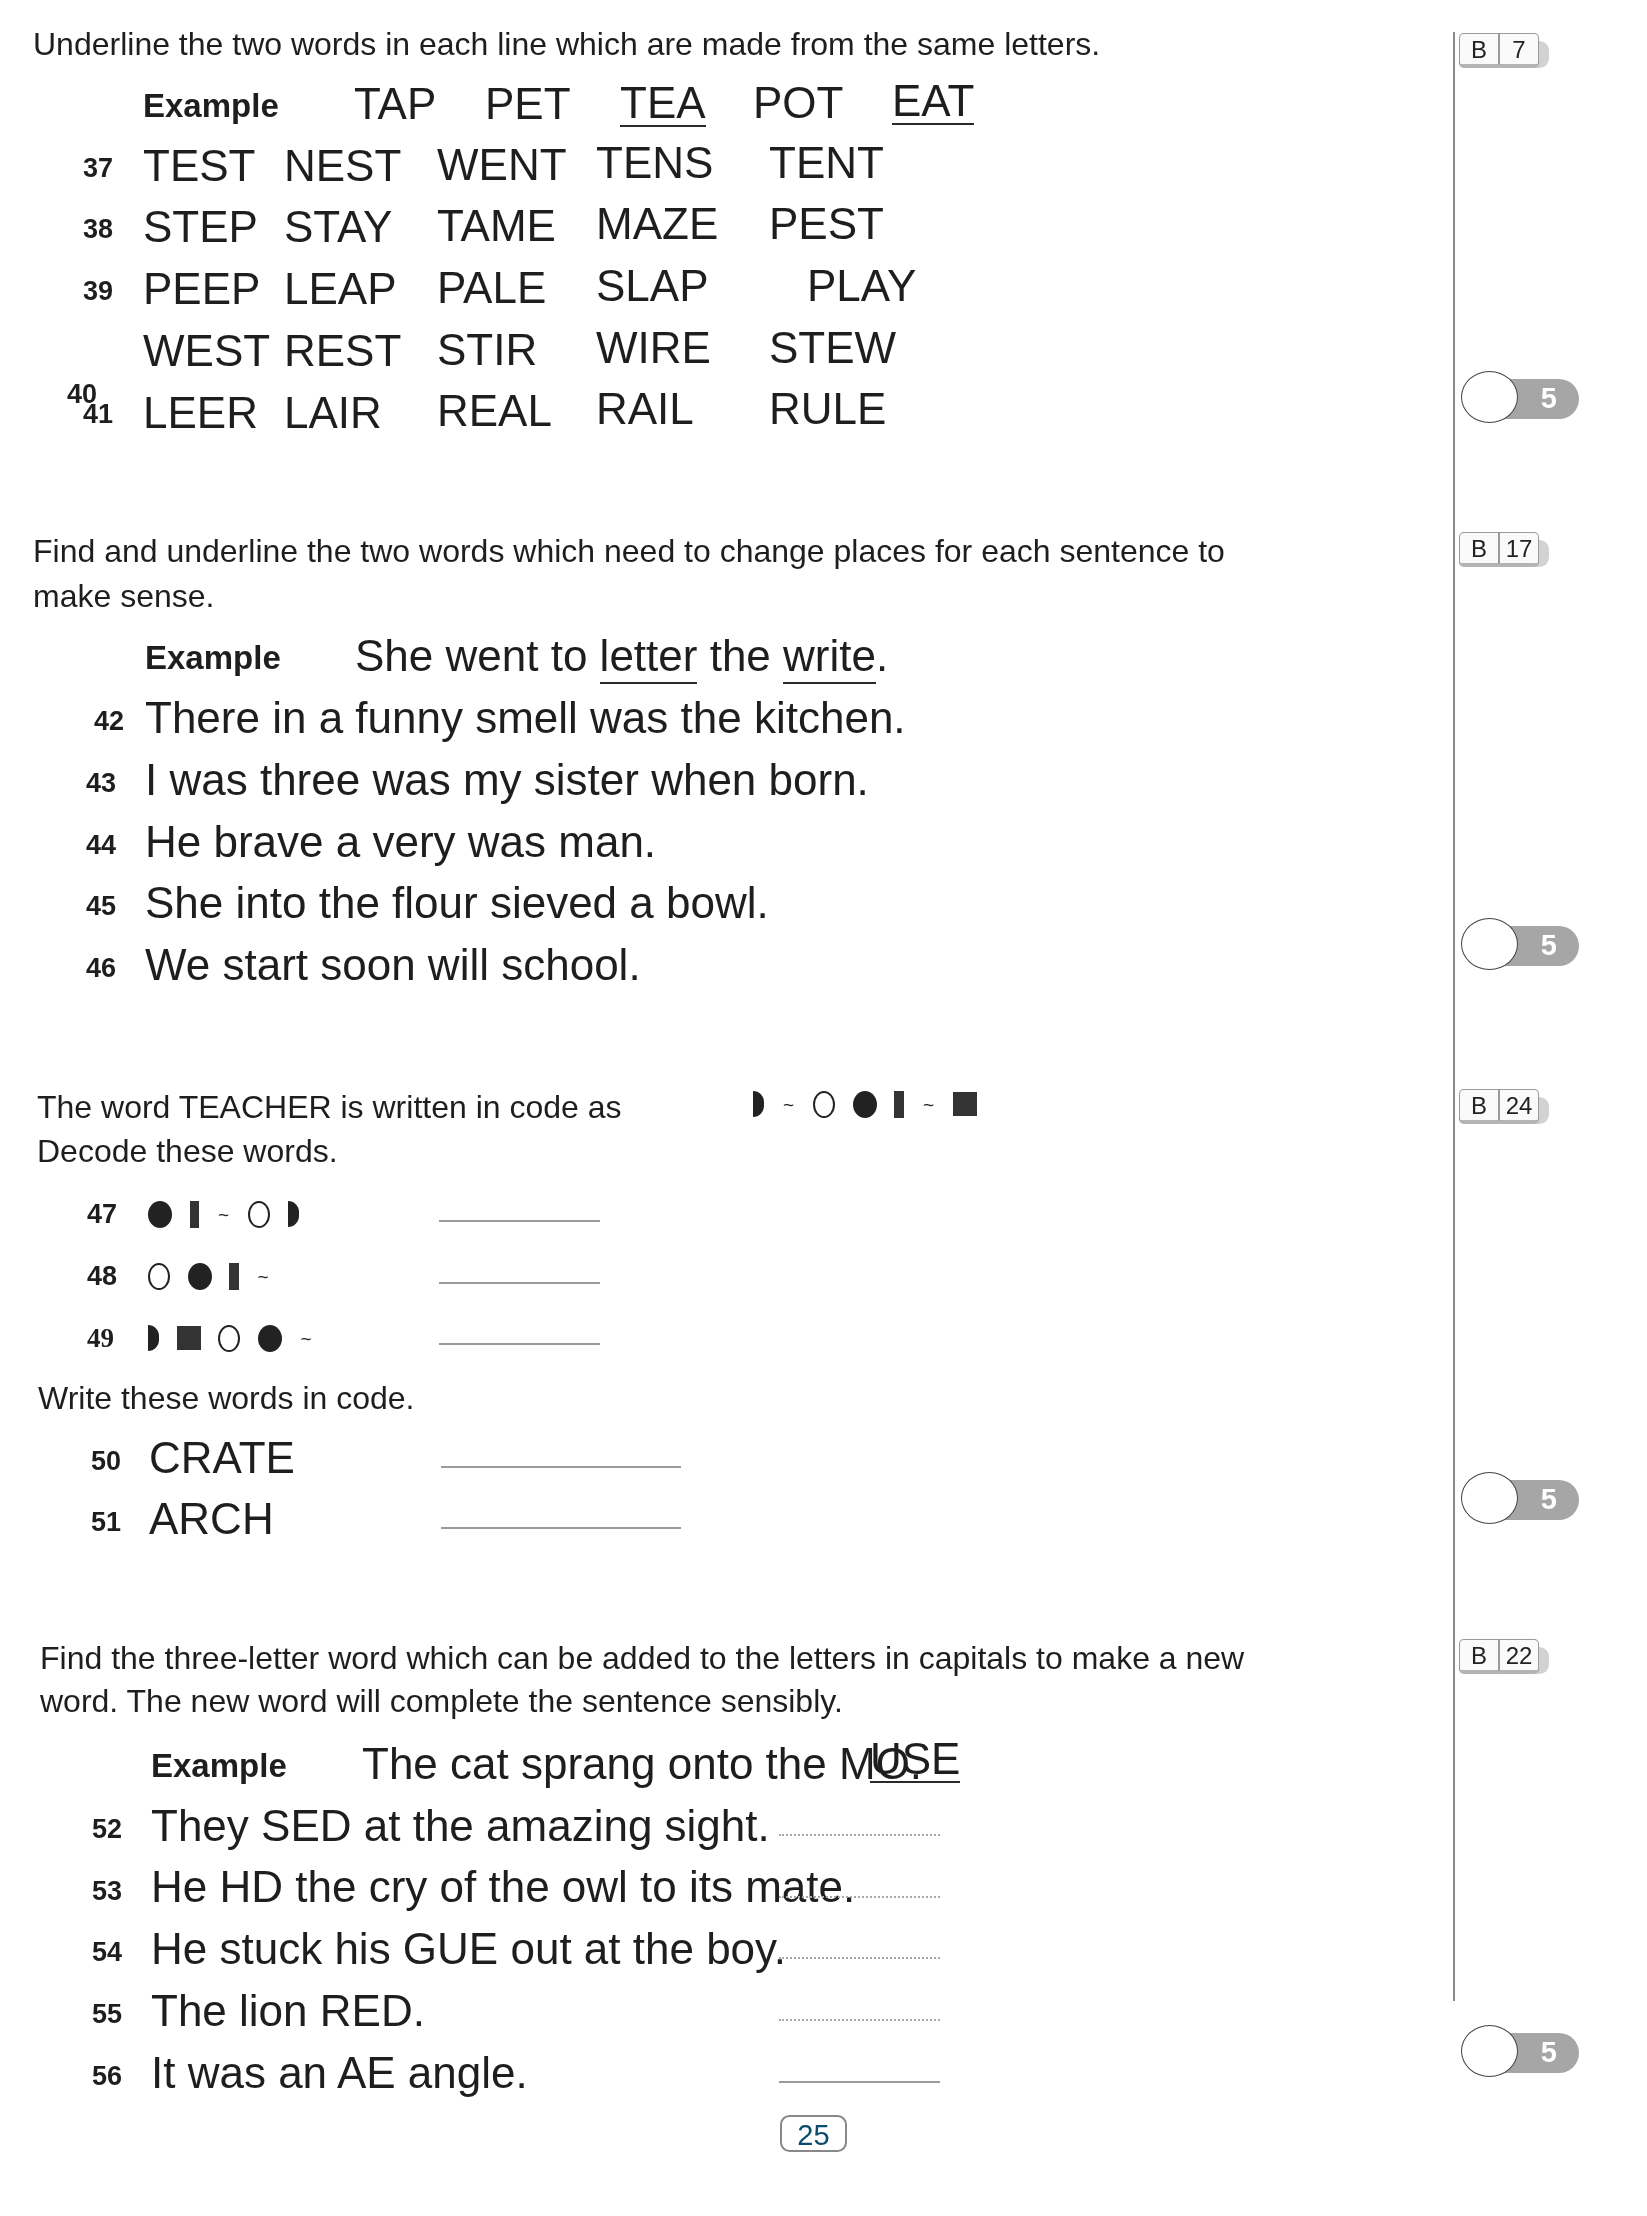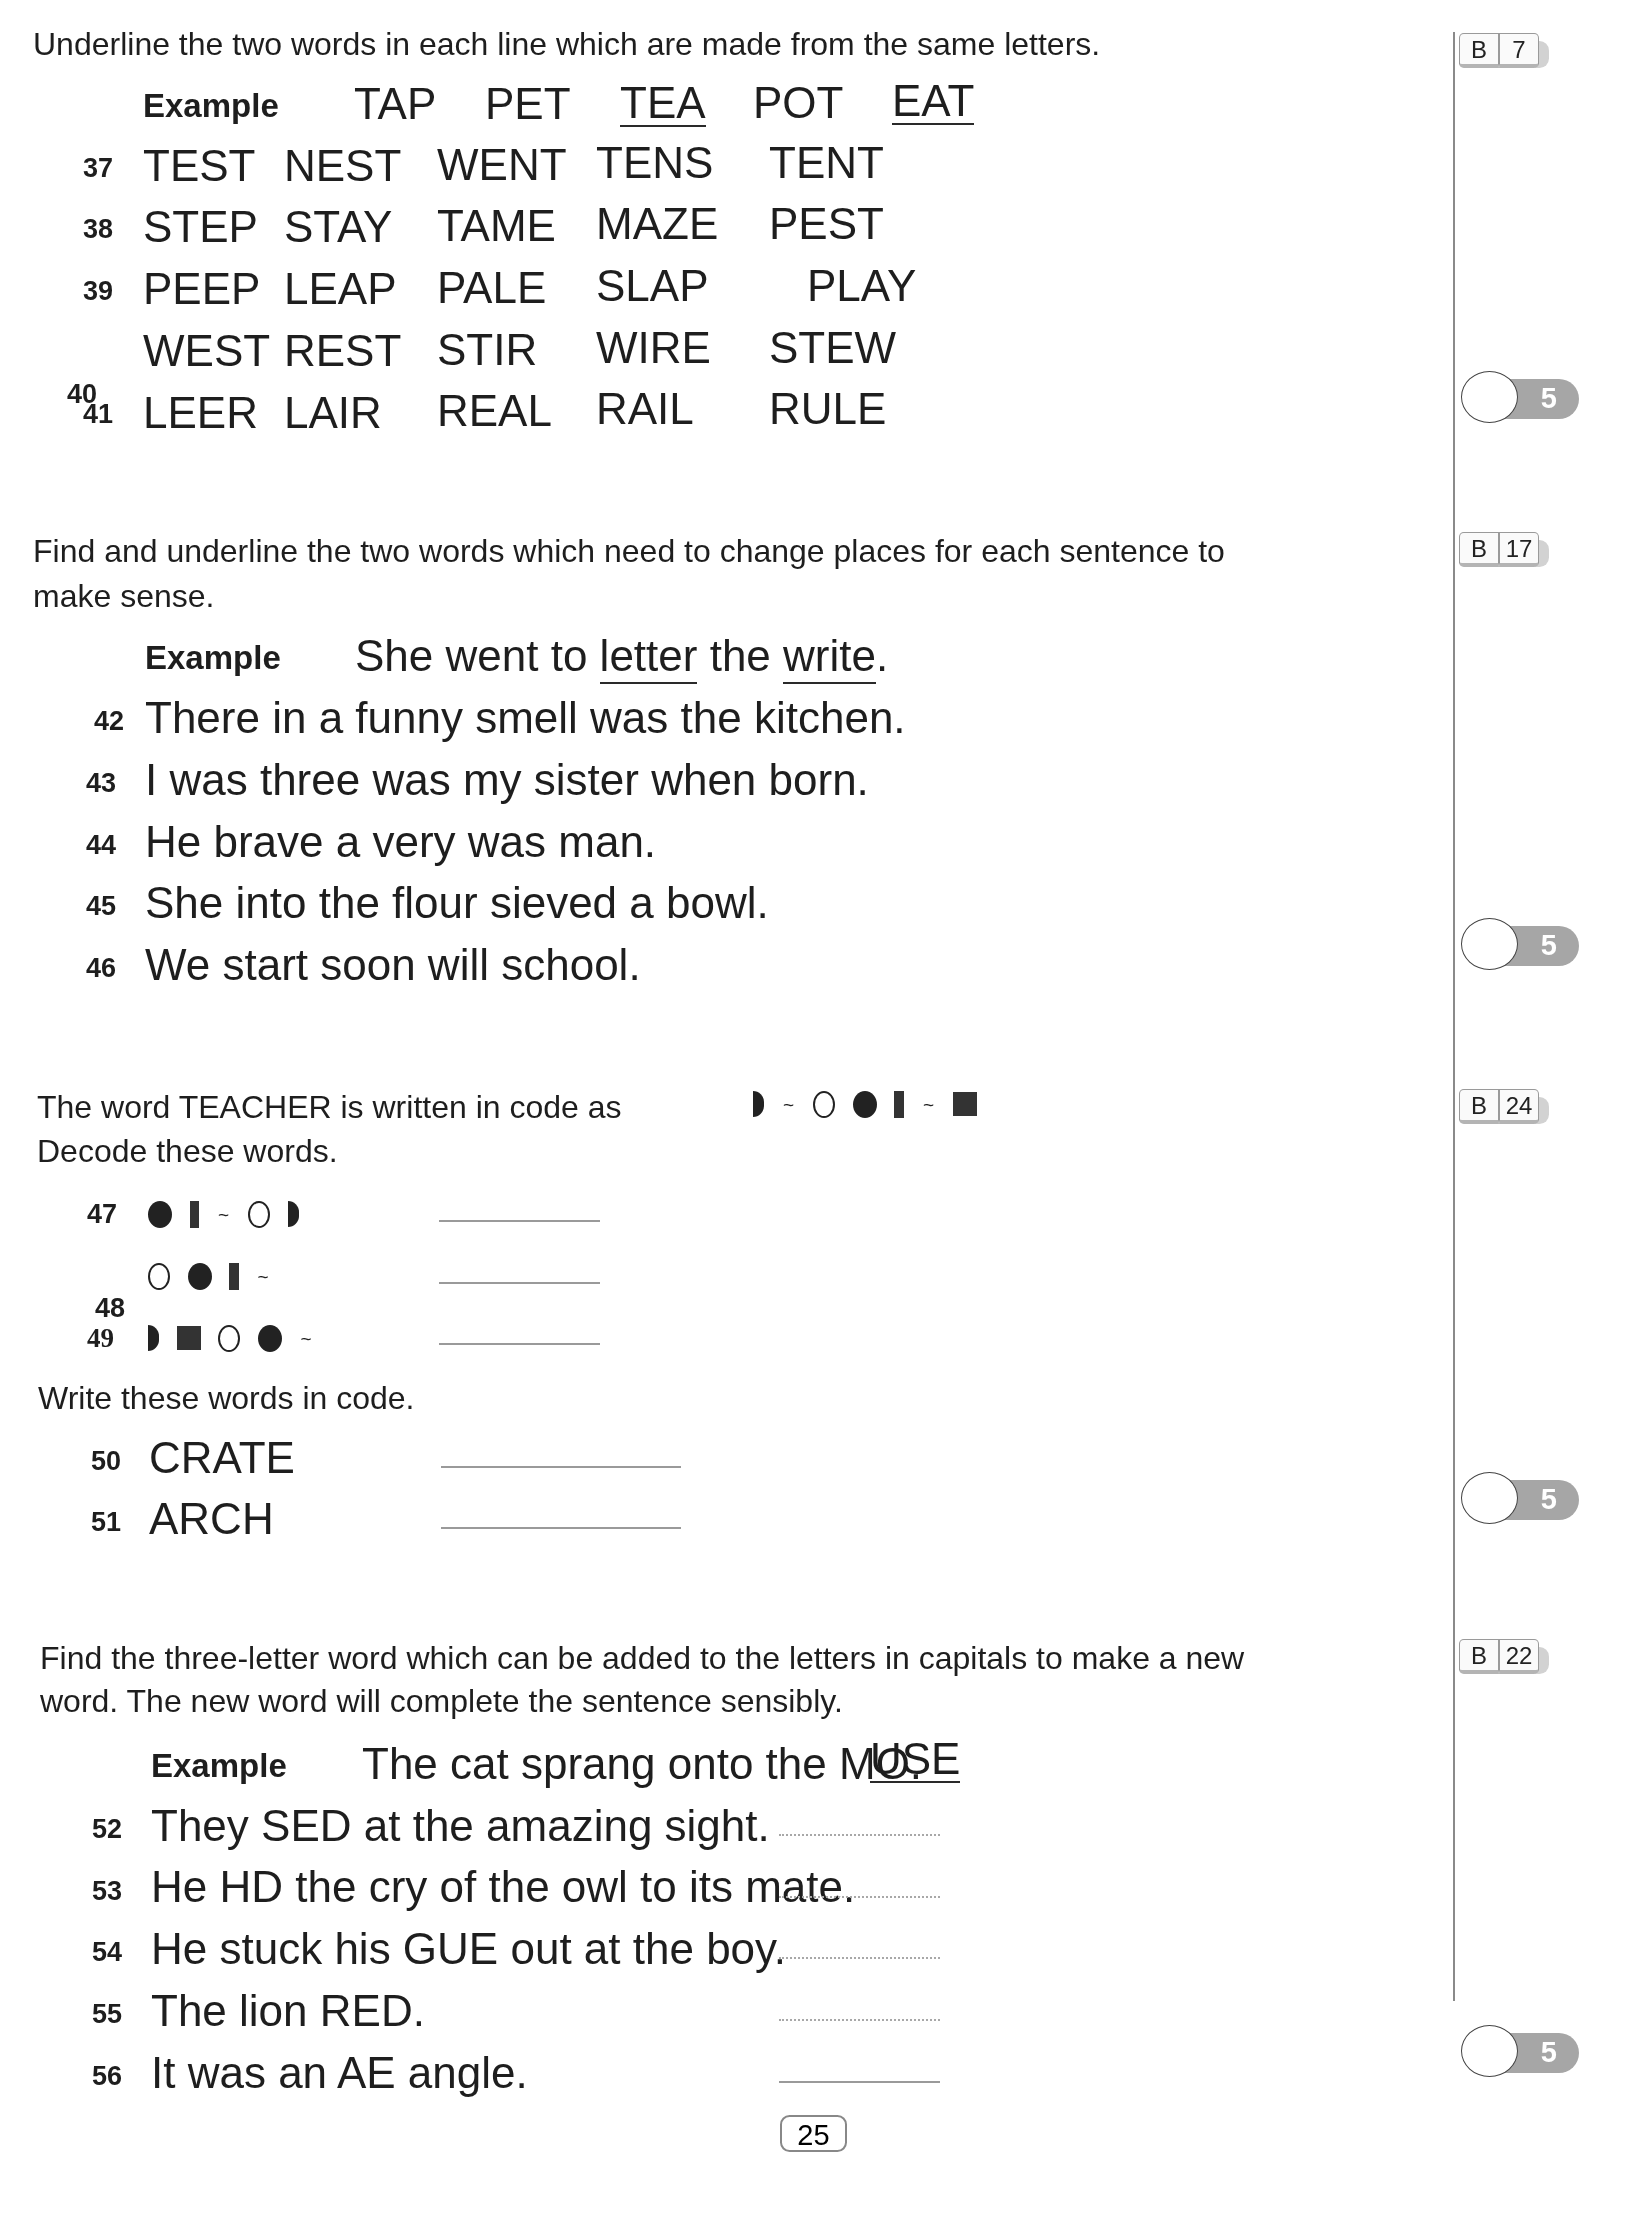--- a/index.html
+++ b/index.html
@@ -30,21 +30,21 @@
   
   .sym { display:inline-block; vertical-align:middle; margin-right:17.5px; }
   .sym.half { width:11px; height:25.4px; background:#222; border-radius:0 12.7px 12.7px 0; }
   .sym.open { width:22px; height:27px; border:2px solid #222; border-radius:50%; box-sizing:border-box; }
   .sym.filled { width:24px; height:27px; background:#222; border-radius:50%; }
   .sym.bar { width:9.5px; height:27px; background:#333; }
   .sym.square { width:24px; height:24px; background:#333; }
   .sym.tilde { font-size:19px; line-height:19px; color:#222; width:14.3px; text-align:center; }
   .symrow { position:absolute; height:40px; display:flex; align-items:center; }
   .pagenum { position:absolute; left:780px; top:2115px; width:67px; height:37px; border:2.4px solid #888;
-             border-radius:9.5px; font-size:29px; line-height:37px; text-align:center; box-sizing:border-box; color:#000000; }
+             border-radius:9.5px; font-size:29px; line-height:37px; text-align:center; box-sizing:border-box; color:#0c4a6e; }
 </style>
 </head>
 <body>
 
 <div class="vrule"></div>
 
 <div class="abs instr" style="left:33px;top:25px;">Underline the two words in each line which are made from the same letters.</div>
 
 <div class="book" style="top:33px;">
   <div class="shadow"></div>
@@ -158,21 +158,21 @@
 <div class="abs num" style="left:87px;top:1194px;">47</div>
 <div class="symrow" style="left:148px;top:1194px;">
   <span class="sym filled"></span>
   <span class="sym bar"></span>
   <span class="sym tilde">~</span>
   <span class="sym open"></span>
   <span class="sym half"></span>
 </div>
 <div class="ans-line" style="left:439px;top:1220px;width:161px;"></div>
 
-<div class="abs num" style="left:87px;top:1288px;margin-left:8px;">48</div>
+<div class="abs num" style="left:87px;top:1256px;">48</div>
 <div class="symrow" style="left:148px;top:1256px;">
   <span class="sym open"></span>
   <span class="sym filled"></span>
   <span class="sym bar"></span>
   <span class="sym tilde">~</span>
 </div>
 <div class="ans-line" style="left:439px;top:1282px;width:161px;"></div>
 
 <div class="abs num" style="left:87px;top:1318px;font-family:Liberation Serif, serif;">49</div>
 <div class="symrow" style="left:148px;top:1318px;">

